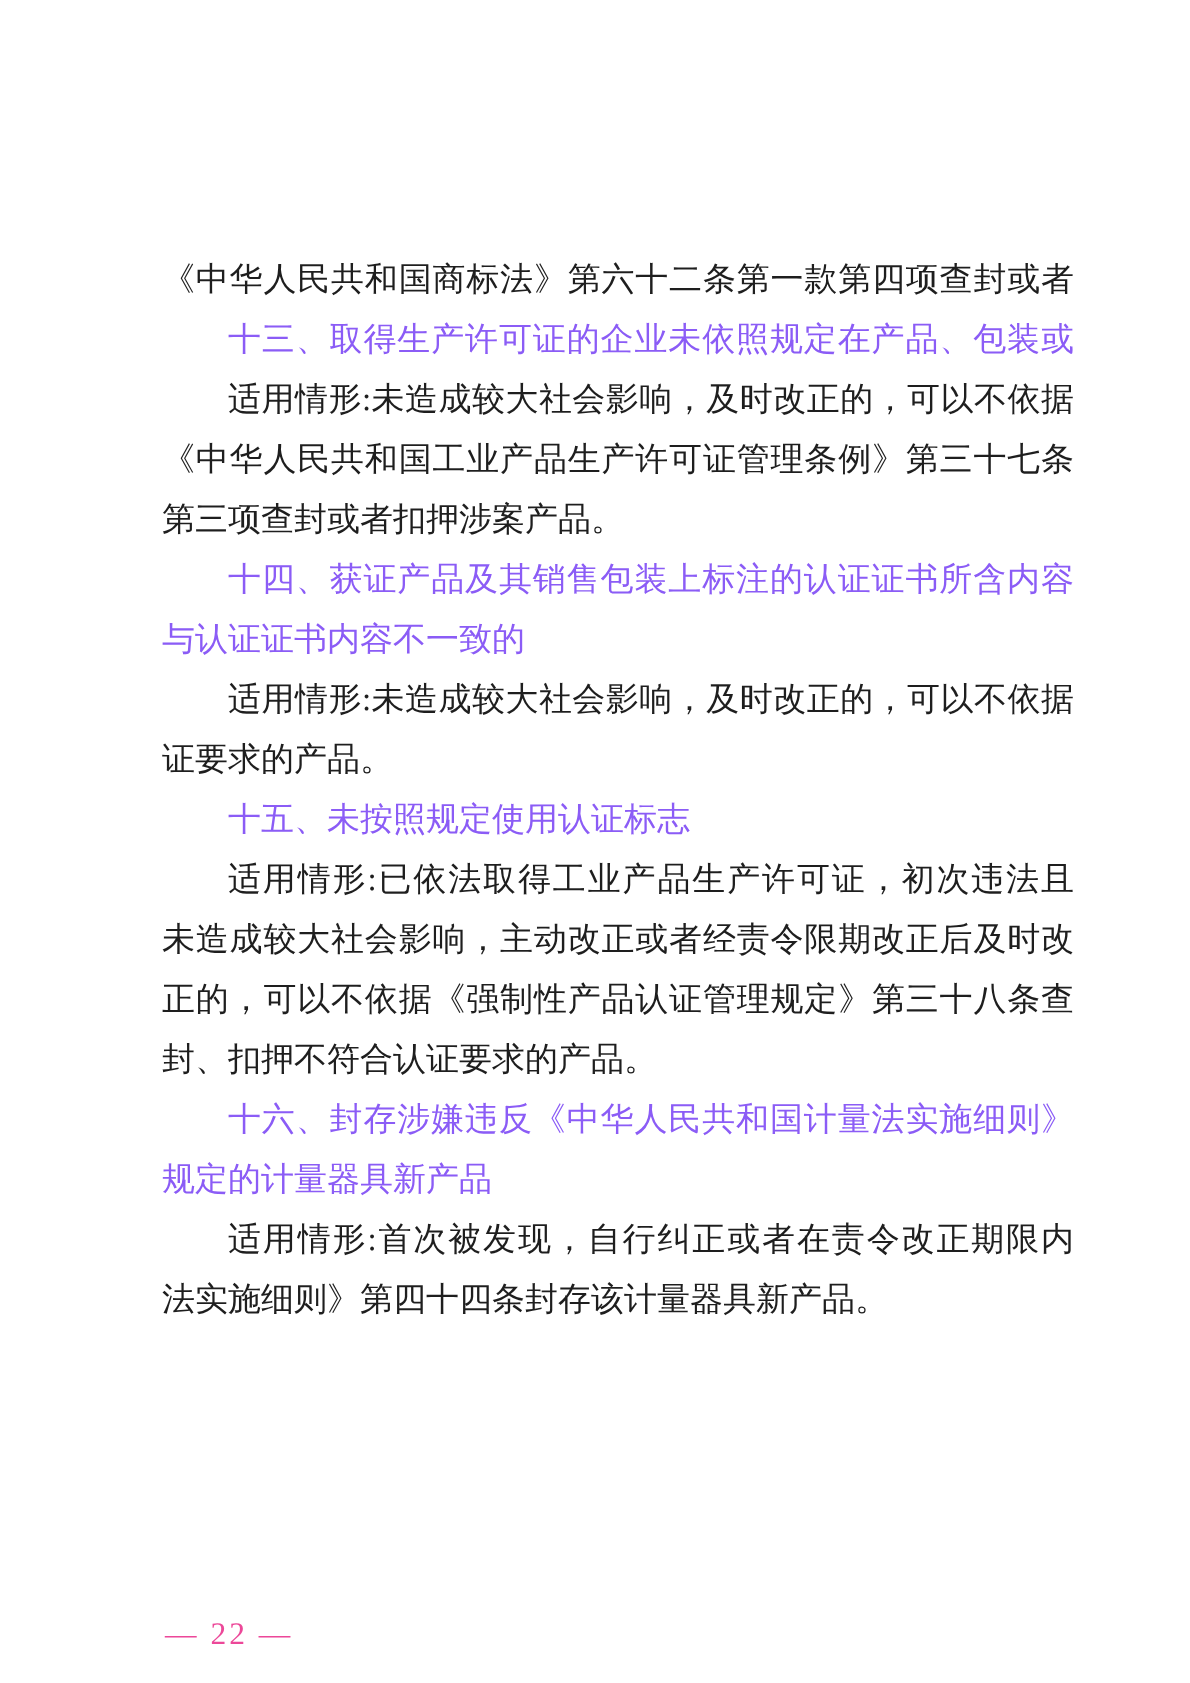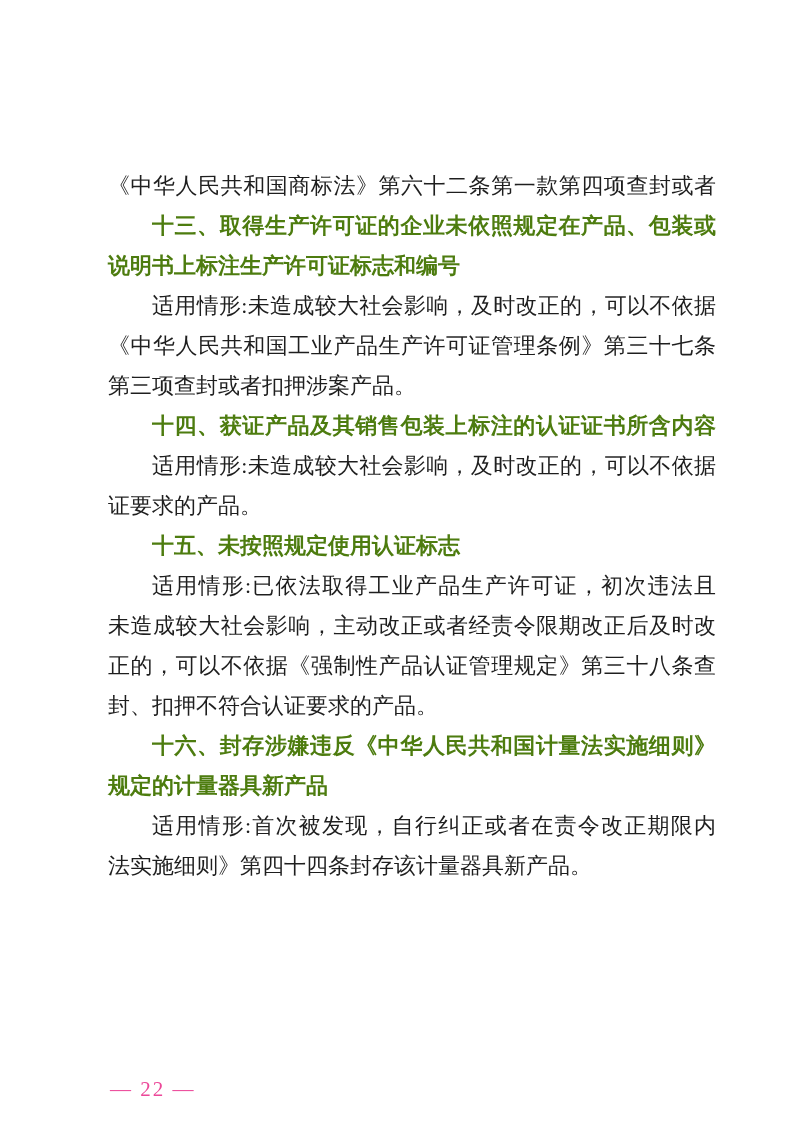--- a/index.html
+++ b/index.html
@@ -30,22 +30,22 @@
     white-space: nowrap;
     font-family: "Liberation Serif", serif;
     font-weight: 400;
   }
   .line.justify {
     text-align: justify;
     text-align-last: justify;
   }
   .line.heading {
     font-family: "Liberation Sans", sans-serif;
-    font-weight: 700;
-    color: #4d7c0f;
+    font-weight: 400;
+    color: #8b5cf6;
   }
   .line.indent {
     padding-left: 44px;
   }
   .page-number {
     position: absolute;
     left: 110px;
     top: 1026px;
     height: 30px;
     line-height: 30px;
@@ -56,25 +56,25 @@
     white-space: nowrap;
   }
 </style>
 </head>
 <body>
 
 <div class="page">
   <div class="text-block" id="text-block">
       <div class="line justify">《中华人民共和国商标法》第六十二条第一款第四项查封或者</div>
       <div class="line heading indent justify">十三、取得生产许可证的企业未依照规定在产品、包装或</div>
-      <div class="line heading">说明书上标注生产许可证标志和编号</div>
       <div class="line indent justify">适用情形:未造成较大社会影响，及时改正的，可以不依据</div>
       <div class="line justify">《中华人民共和国工业产品生产许可证管理条例》第三十七条</div>
       <div class="line">第三项查封或者扣押涉案产品。</div>
       <div class="line heading indent justify">十四、获证产品及其销售包装上标注的认证证书所含内容</div>
+      <div class="line heading">与认证证书内容不一致的</div>
       <div class="line indent justify">适用情形:未造成较大社会影响，及时改正的，可以不依据</div>
       <div class="line">证要求的产品。</div>
       <div class="line heading indent">十五、未按照规定使用认证标志</div>
       <div class="line indent justify">适用情形:已依法取得工业产品生产许可证，初次违法且</div>
       <div class="line justify">未造成较大社会影响，主动改正或者经责令限期改正后及时改</div>
       <div class="line justify">正的，可以不依据《强制性产品认证管理规定》第三十八条查</div>
       <div class="line">封、扣押不符合认证要求的产品。</div>
       <div class="line heading indent justify">十六、封存涉嫌违反《中华人民共和国计量法实施细则》</div>
       <div class="line heading">规定的计量器具新产品</div>
       <div class="line indent justify">适用情形:首次被发现，自行纠正或者在责令改正期限内</div>

